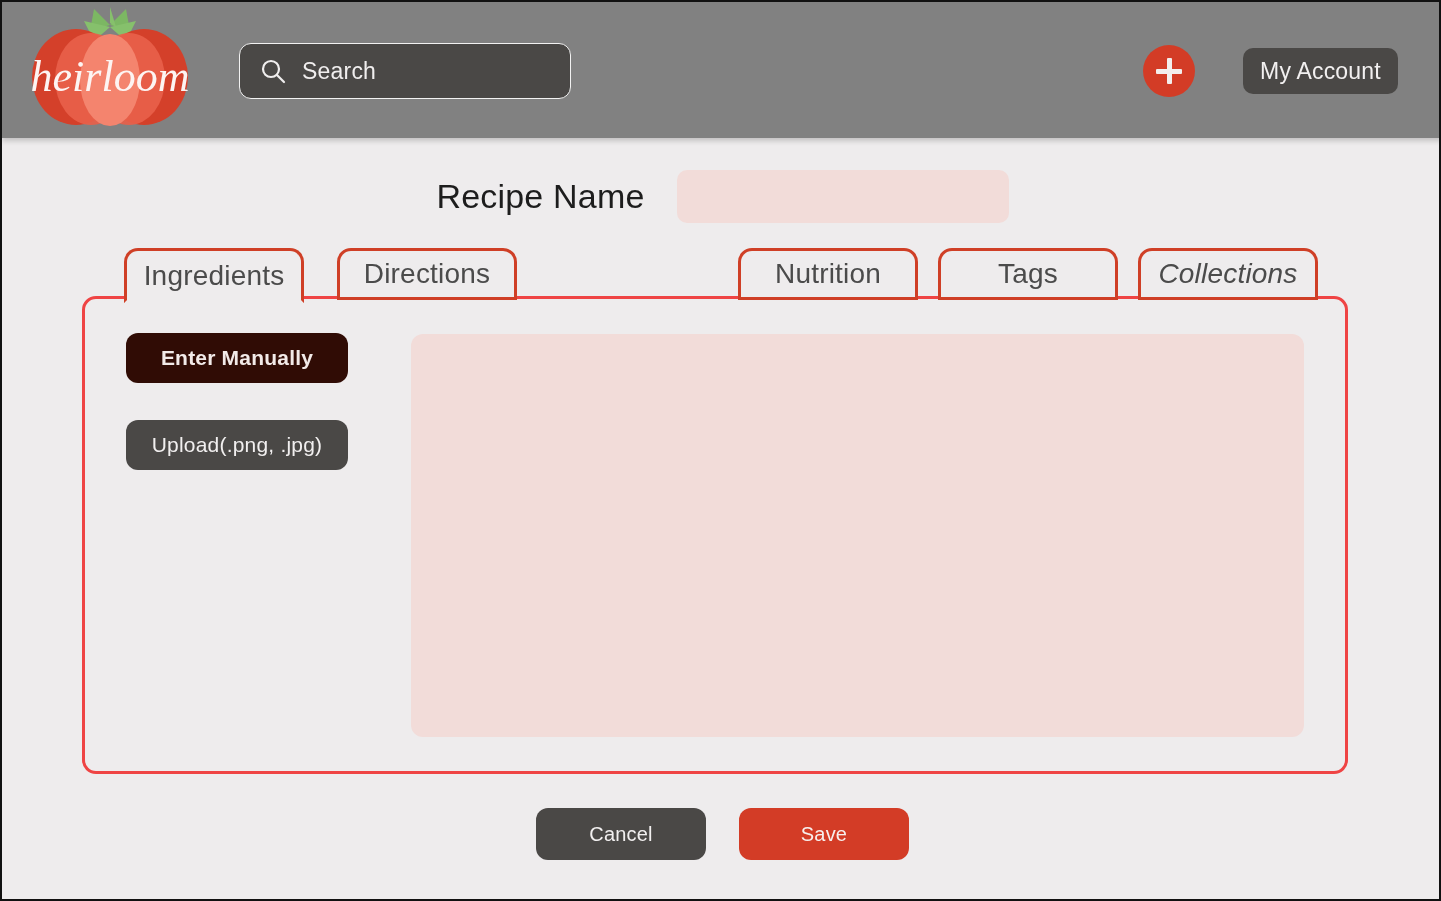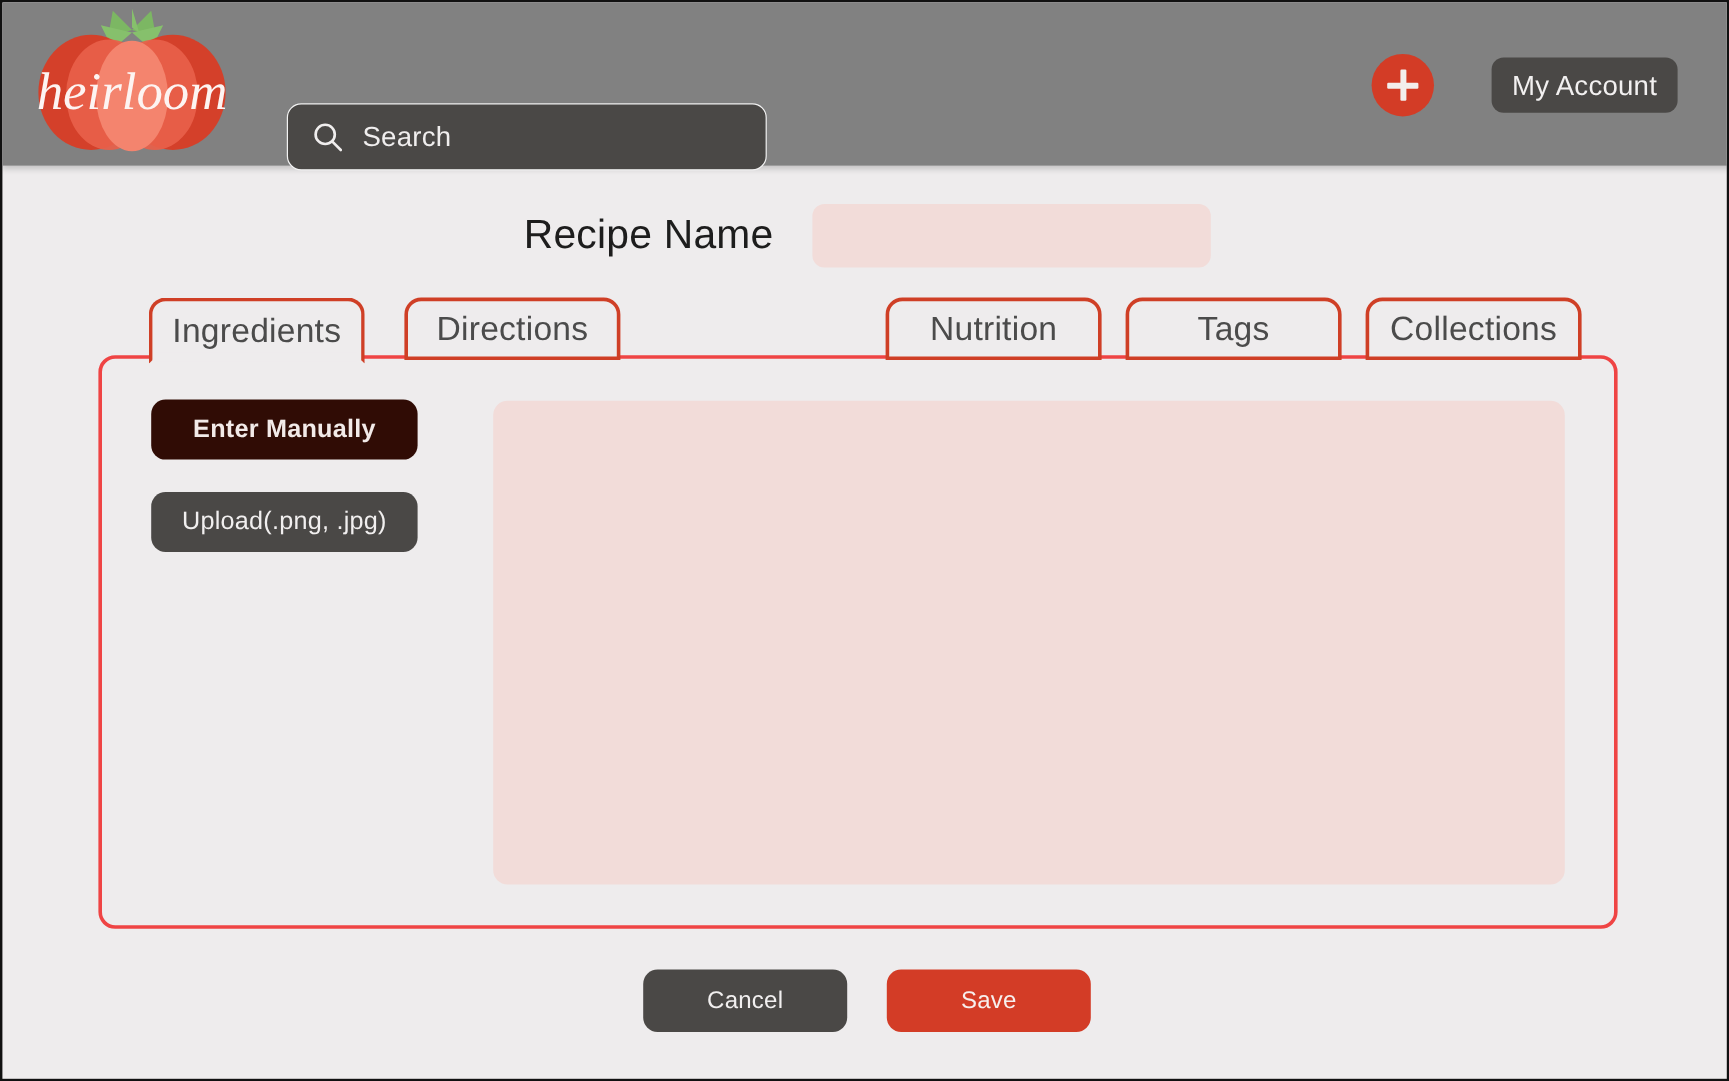--- a/index.html
+++ b/index.html
@@ -42,31 +42,30 @@
     top: 5px;
     width: 172px;
     height: 125px;
   }
   .logo svg { display: block; }
 
   .search-box {
     position: absolute;
     left: 237px;
     top: 41px;
-    width: 400px;
+    width: 332px;
     height: 56px;
     box-sizing: border-box;
     background: #4a4846;
     border: 1.5px solid #f2f2f2;
     border-radius: 12px;
     display: flex;
     align-items: center;
     padding-left: 20px;
     cursor: text;
-    margin-top: 43px;
   }
   .search-icon {
     width: 26px;
     height: 26px;
     flex: 0 0 auto;
     margin-right: 16px;
   }
   .search-icon svg { display: block; }
   .search-text {
     color: #f0eeee;
@@ -228,21 +227,21 @@
     box-sizing: border-box;
   }
   .action-btn.manual {
     background: #300c05;
     color: #f2eae8;
     font-weight: bold;
   }
   .action-btn.upload {
     background: #4a4846;
     color: #f1efef;
-    margin-top: 27px;
+    margin-top: 37px;
   }
   .action-btn.upload .ext {
     font-weight: normal;
   }
 
   .ingredients-area {
     position: absolute;
     left: 326px;
     top: 35px;
     width: 893px;
@@ -343,21 +342,21 @@
       </div>
     <div class="tab" style="left:213px;">
         <span>Directions</span>
       </div>
     <div class="tab" style="left:614px;">
         <span>Nutrition</span>
       </div>
     <div class="tab" style="left:814px;">
         <span>Tags</span>
       </div>
-    <div class="tab" style="left:1014px;">
+    <div class="tab" style="left:1014px;font-style:italic;">
         <span>Collections</span>
       </div>
   </div>
 
   <div class="panel">
 
     <div class="side-actions">
       <div class="action-btn manual">
         <span>Enter Manually</span>
       </div>

